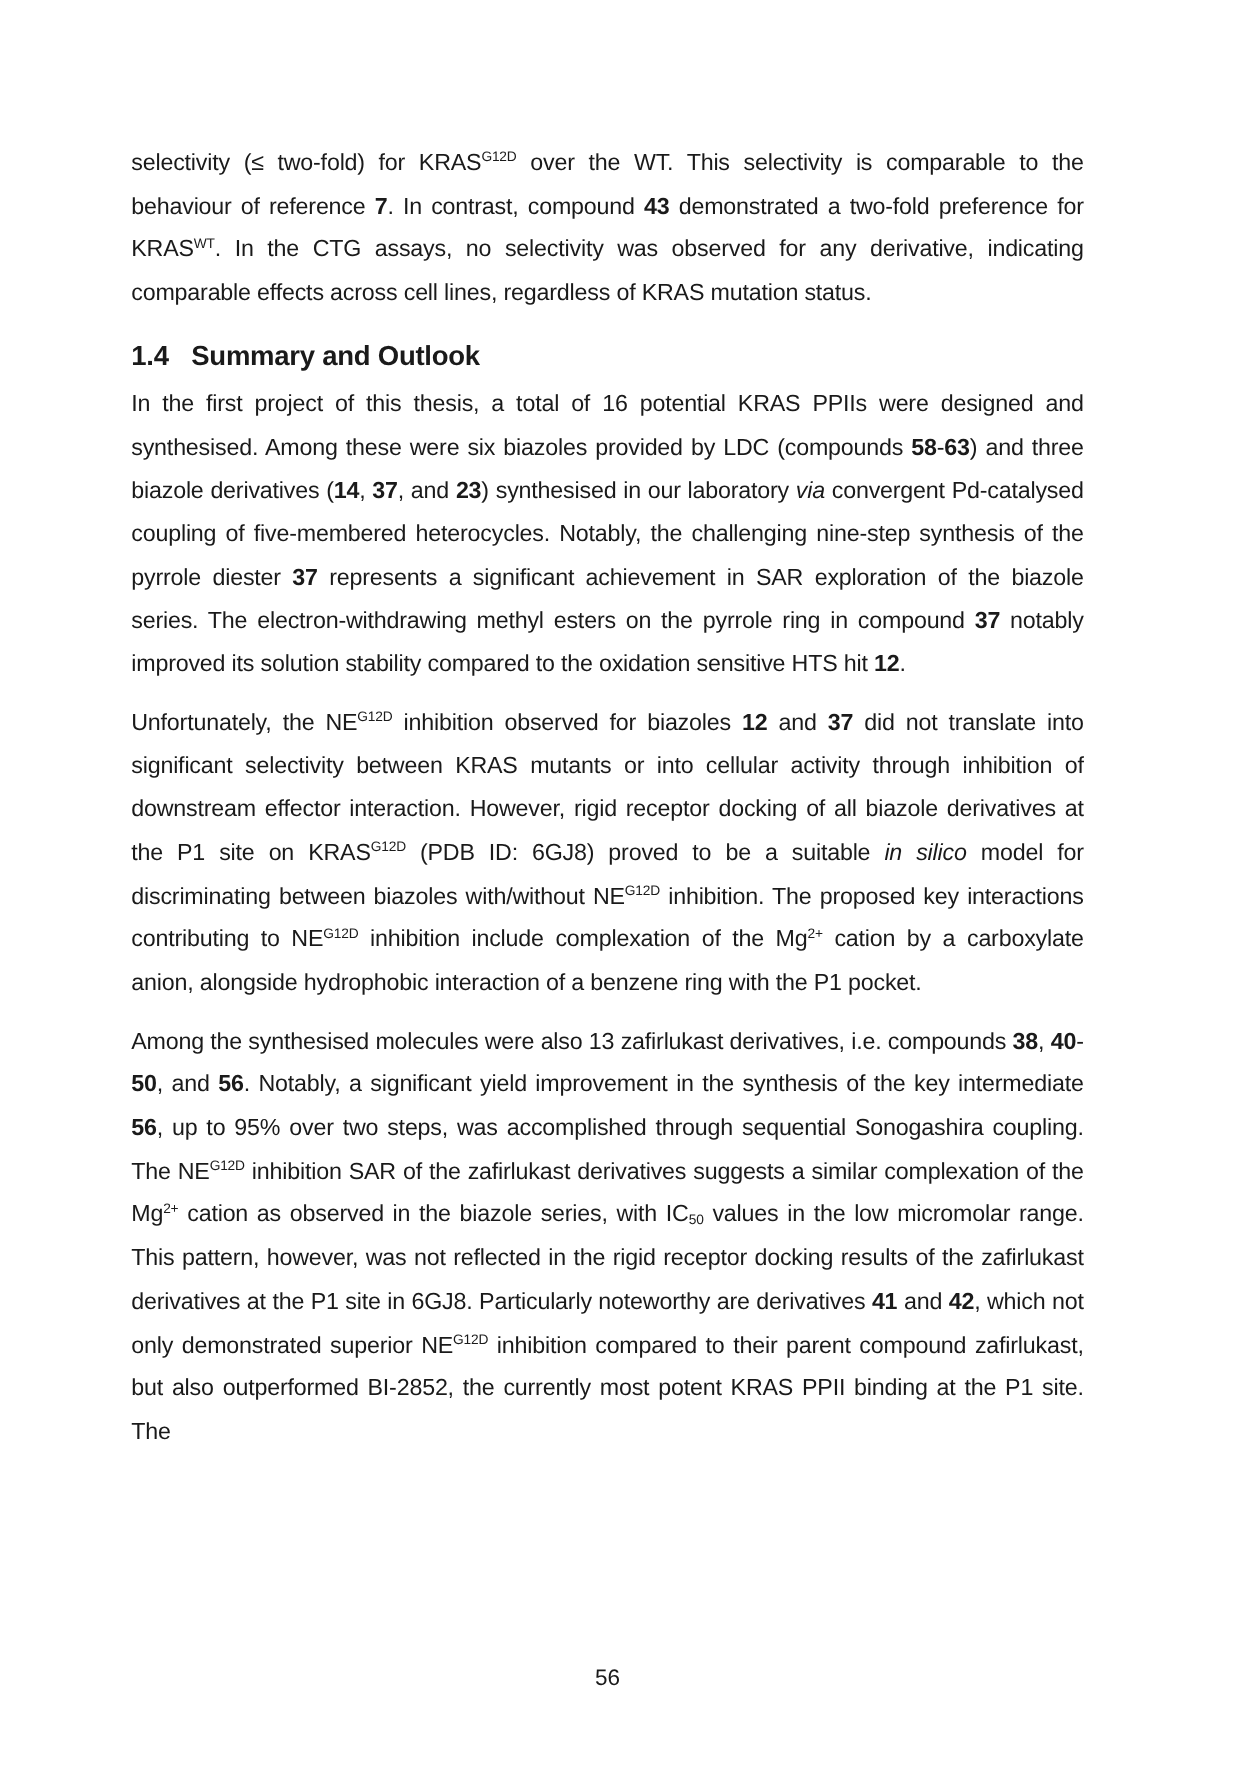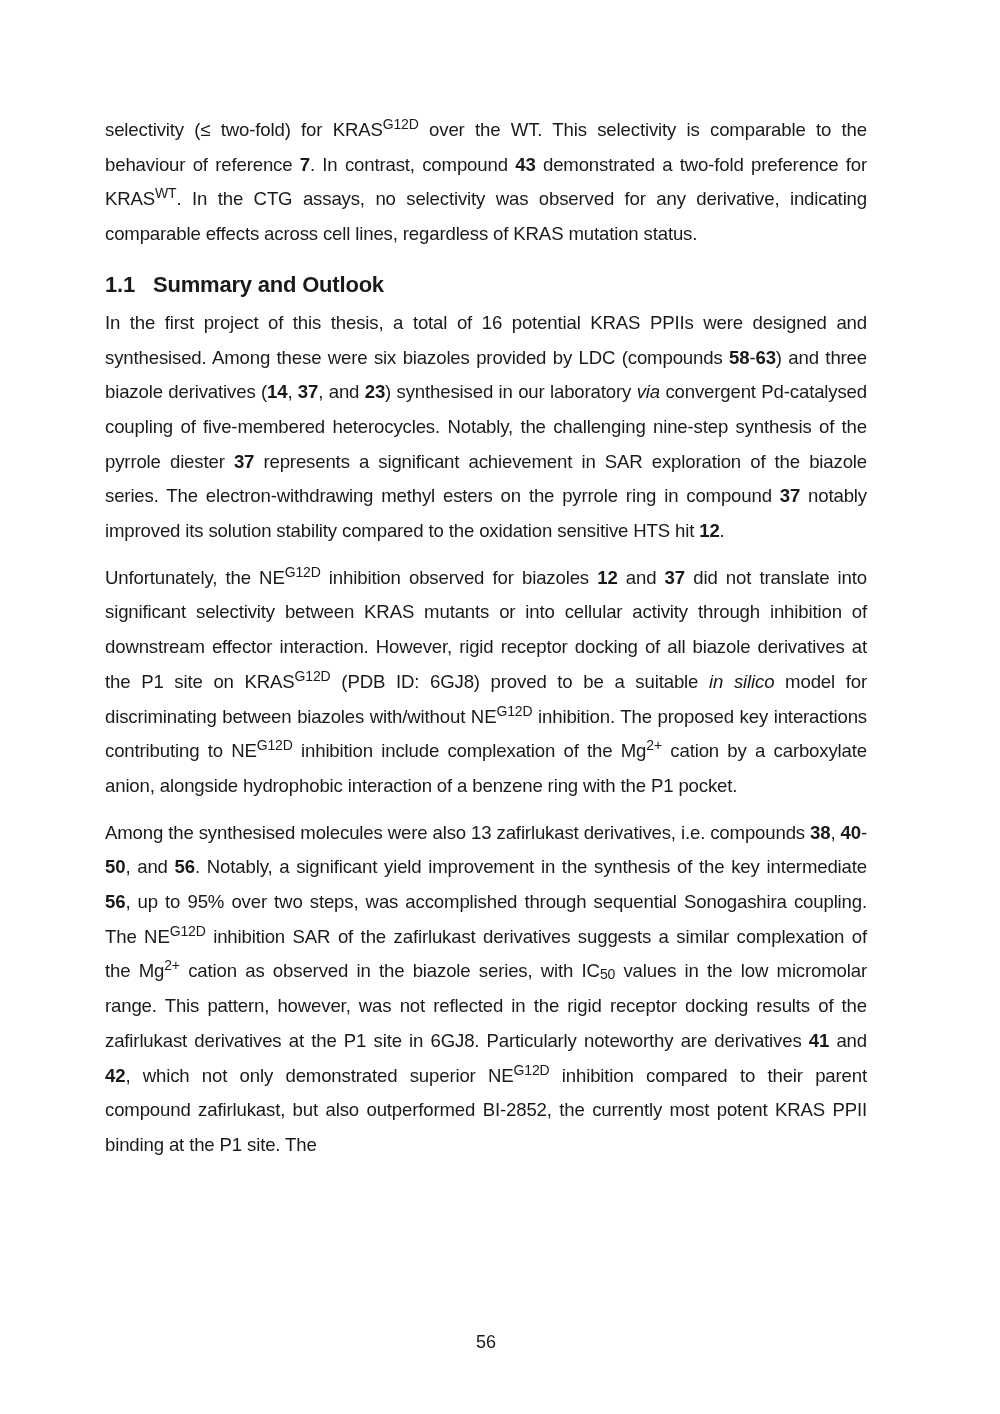--- a/index.html
+++ b/index.html
@@ -36,21 +36,21 @@
       font-size: 22px;
       font-weight: bold;
       line-height: 34px;
       letter-spacing: -0.2px;
     }
     .heading .num {
       display: inline-block;
       width: 48px;
     }
     sup, sub {
-      font-size: 14px;
+      font-size: 11px;
       line-height: 0;
       position: relative;
       vertical-align: baseline;
     }
     sup { top: -7px; }
     sub { top: 2px; }
     .page-number {
       position: absolute;
       top: 1330px;
       left: 0;
@@ -60,21 +60,21 @@
       line-height: 24px;
     }
   </style>
 </head>
 <body>
 
 <div class="page">
   <p class="para">selectivity (≤ two-fold) for KRAS<sup>G12D</sup> over the WT. This selectivity is comparable to the behaviour of reference <strong>7</strong>. In contrast, compound <strong>43</strong> demonstrated a two-fold preference for KRAS<sup>WT</sup>. In the CTG assays, no selectivity was observed for any derivative, indicating comparable effects across cell lines, regardless of KRAS mutation status.</p>
 
   <h2 class="heading">
-    <span class="num">1.1</span><span>Summary and Outlook</span>
+    <span class="num">1.4</span><span>Summary and Outlook</span>
   </h2>
 
   <p class="para">In the first project of this thesis, a total of 16 potential KRAS PPIIs were designed and synthesised. Among these were six biazoles provided by LDC (compounds <strong>58</strong>-<strong>63</strong>) and three biazole derivatives (<strong>14</strong>, <strong>37</strong>, and <strong>23</strong>) synthesised in our laboratory <em>via</em> convergent Pd-catalysed coupling of five-membered heterocycles. Notably, the challenging nine-step synthesis of the pyrrole diester <strong>37</strong> represents a significant achievement in SAR exploration of the biazole series. The electron-withdrawing methyl esters on the pyrrole ring in compound <strong>37</strong> notably improved its solution stability compared to the oxidation sensitive HTS hit <strong>12</strong>.</p>
   <p class="para gap">Unfortunately, the NE<sup>G12D</sup> inhibition observed for biazoles <strong>12</strong> and <strong>37</strong> did not translate into significant selectivity between KRAS mutants or into cellular activity through inhibition of downstream effector interaction. However, rigid receptor docking of all biazole derivatives at the P1 site on KRAS<sup>G12D</sup> (PDB ID: 6GJ8) proved to be a suitable <em>in silico</em> model for discriminating between biazoles with/without NE<sup>G12D</sup> inhibition. The proposed key interactions contributing to NE<sup>G12D</sup> inhibition include complexation of the Mg<sup>2+</sup> cation by a carboxylate anion, alongside hydrophobic interaction of a benzene ring with the P1 pocket.</p>
   <p class="para gap">Among the synthesised molecules were also 13 zafirlukast derivatives, i.e. compounds <strong>38</strong>, <strong>40</strong>-<strong>50</strong>, and <strong>56</strong>. Notably, a significant yield improvement in the synthesis of the key intermediate <strong>56</strong>, up to 95% over two steps, was accomplished through sequential Sonogashira coupling. The NE<sup>G12D</sup> inhibition SAR of the zafirlukast derivatives suggests a similar complexation of the Mg<sup>2+</sup> cation as observed in the biazole series, with IC<sub>50</sub> values in the low micromolar range. This pattern, however, was not reflected in the rigid receptor docking results of the zafirlukast derivatives at the P1 site in 6GJ8. Particularly noteworthy are derivatives <strong>41</strong> and <strong>42</strong>, which not only demonstrated superior NE<sup>G12D</sup> inhibition compared to their parent compound zafirlukast, but also outperformed BI-2852, the currently most potent KRAS PPII binding at the P1 site. The</p>
 </div>
 
 <div class="page-number">56</div>
 
 </body></html>

